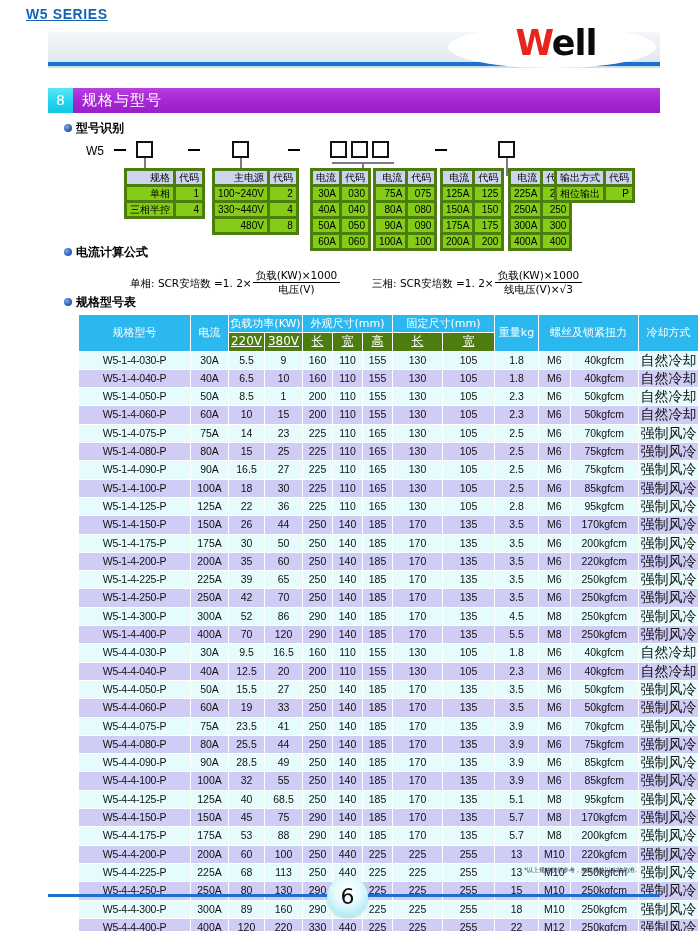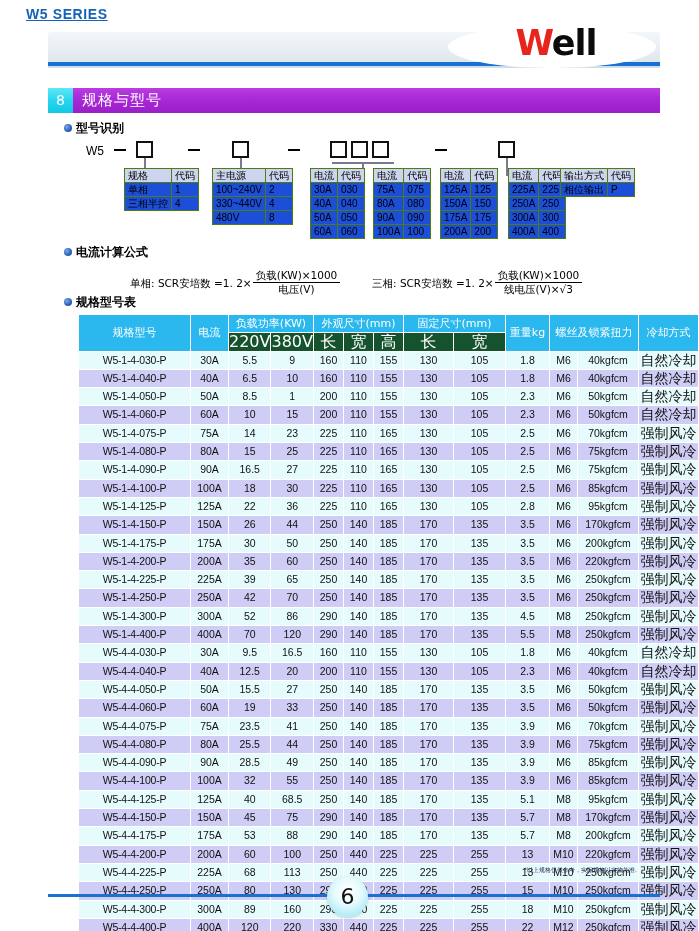--- a/index.html
+++ b/index.html
@@ -147,34 +147,34 @@
   }
 
   
   .mini-table {
     position: absolute;
     border-collapse: collapse;
     font-family: "Liberation Sans", sans-serif;
     font-size: 10px;
   }
   .mini-table td, .mini-table th {
-    border: 1px solid #4d7c0f;
-    text-align: left;
+    border: 3px solid #4d7c0f;
+    text-align: right;
     padding: 0 3px;
     height: 13px;
     line-height: 13px;
     font-weight: normal;
     color: #000;
     white-space: nowrap;
   }
   .mini-table th {
     background: #ccd4ee;
   }
   .mini-table td {
-    background: #1d4ed8;
+    background: #84cc16;
   }
 
   
   .formula-wrap {
     position: absolute;
     font-family: "DejaVu Sans", sans-serif;
     font-size: 10.5px;
     color: #000;
     white-space: nowrap;
   }
@@ -217,22 +217,23 @@
     font-weight: normal;
   }
   .spec-table thead th {
     background: #2bb8ee;
     color: #ffffff;
     font-family: "DejaVu Sans", sans-serif;
     font-size: 11px;
     letter-spacing: 0px;
   }
   .spec-table thead th.sub {
-    background: #14532d;
-    font-size: 16px;
+    background: #4d7c0f;
+    font-size: 12px;
+    text-decoration: underline;
   }
   .spec-table tbody tr.odd td { background: #e6fbfb; color: #111; }
   .spec-table tbody tr.even td { background: #cfccf5; color: #111; }
   .spec-table td.cn { font-family: "DejaVu Sans", sans-serif; font-size: 14px; }
   .spec-table td.model { letter-spacing: -0.2px; }
 
   
   .footnote {
     position: absolute;
     right: 62px; top: 866px;

